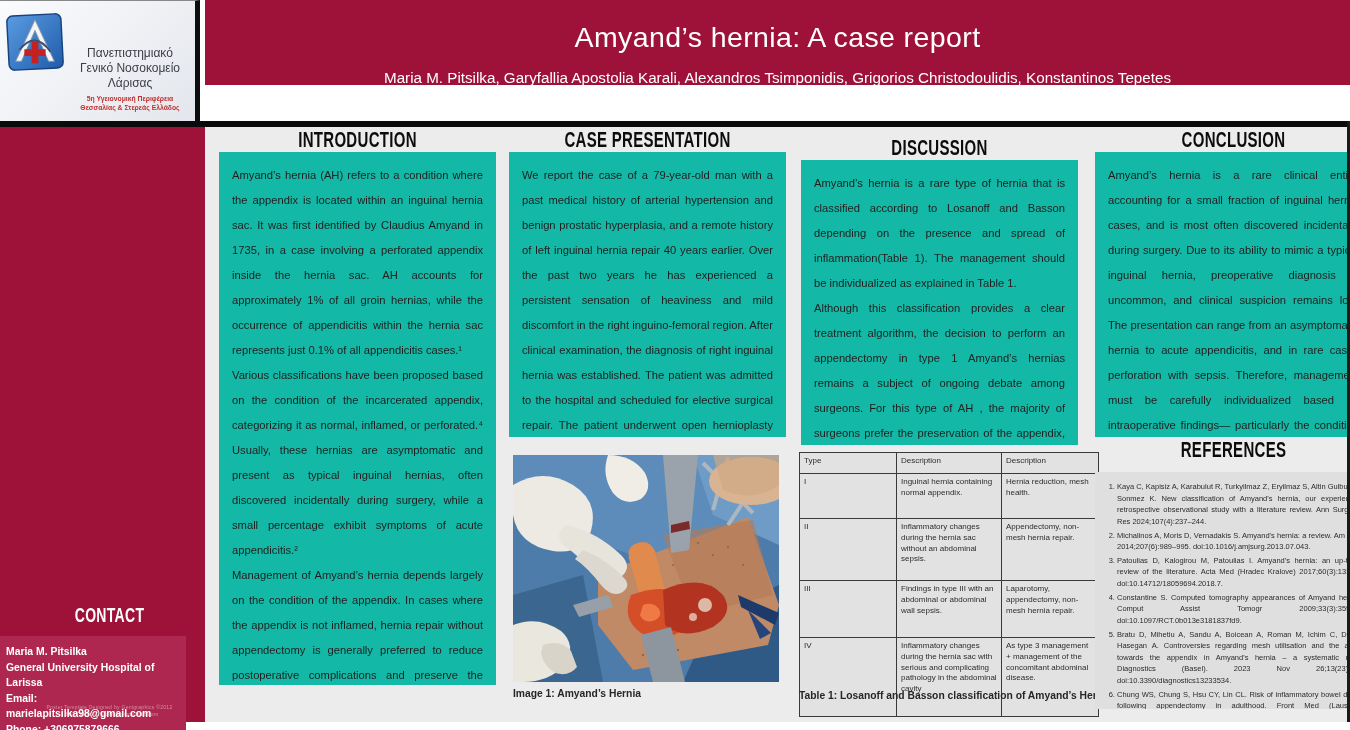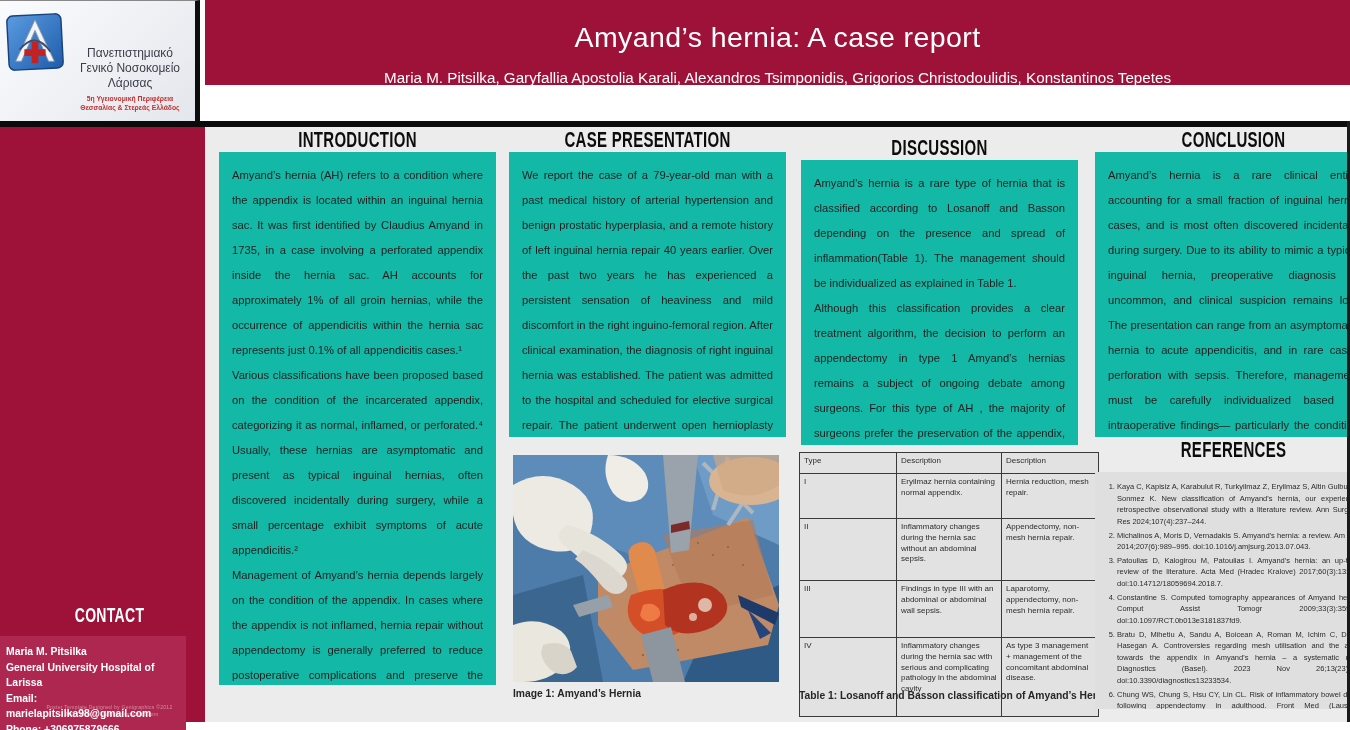--- a/index.html
+++ b/index.html
@@ -245,22 +245,22 @@
 
     <table class="cls-table">
       <tbody>
         <tr class="row-h">
           <td class="c-type">Type</td>
           <td class="c-desc">Description</td>
           <td class="c-mgmt">Description</td>
         </tr>
         <tr class="row-1">
           <td>I</td>
-          <td>Eryilmaz hernia containing normal appendix.</td>
-          <td>Hernia reduction, mesh repair.</td>
+          <td>Inguinal hernia containing normal appendix.</td>
+          <td>Hernia reduction, mesh health.</td>
         </tr>
         <tr class="row-2">
           <td>II</td>
           <td>Inflammatory changes during the hernia sac without an abdominal sepsis.</td>
           <td>Appendectomy, non-mesh hernia repair.</td>
         </tr>
         <tr class="row-3">
           <td>III</td>
           <td>Findings in type III with an abdominal or abdominal wall sepsis.</td>
           <td>Laparotomy, appendectomy, non-mesh hernia repair.</td>

